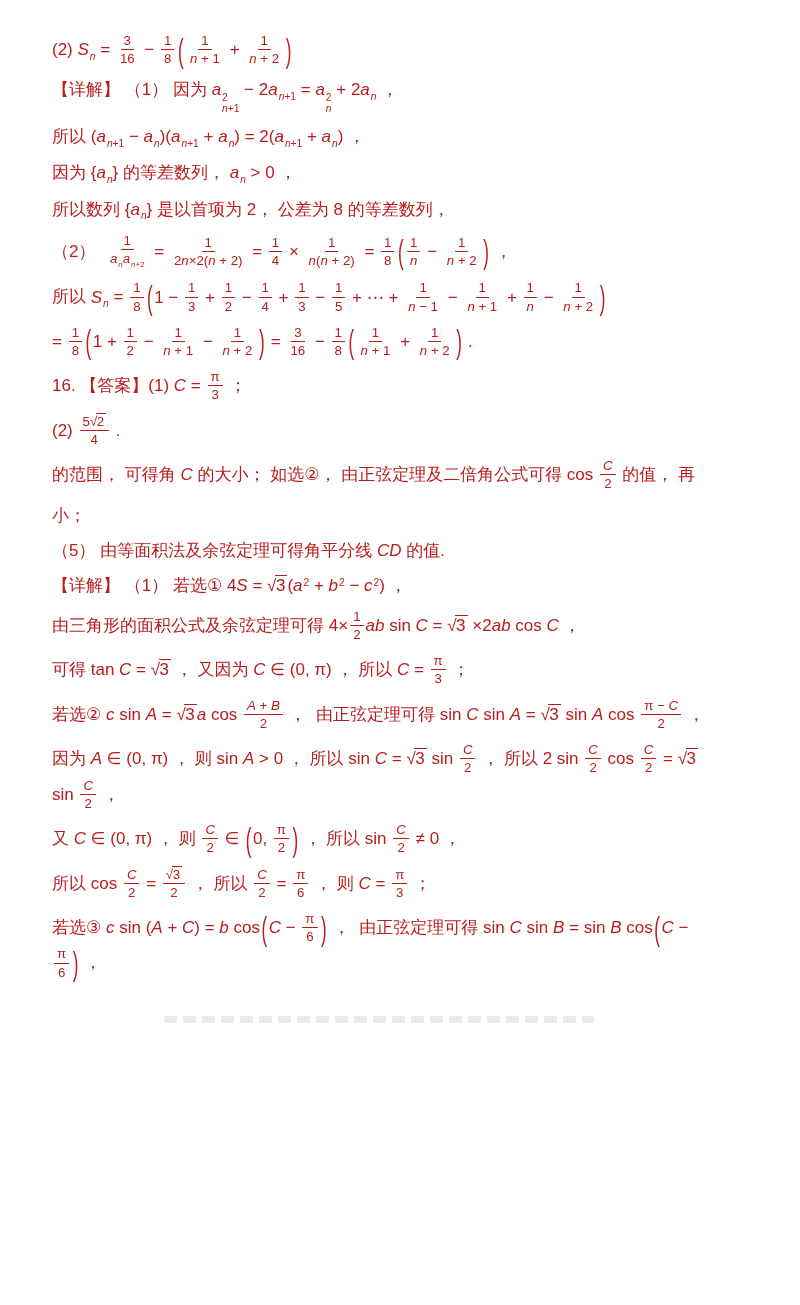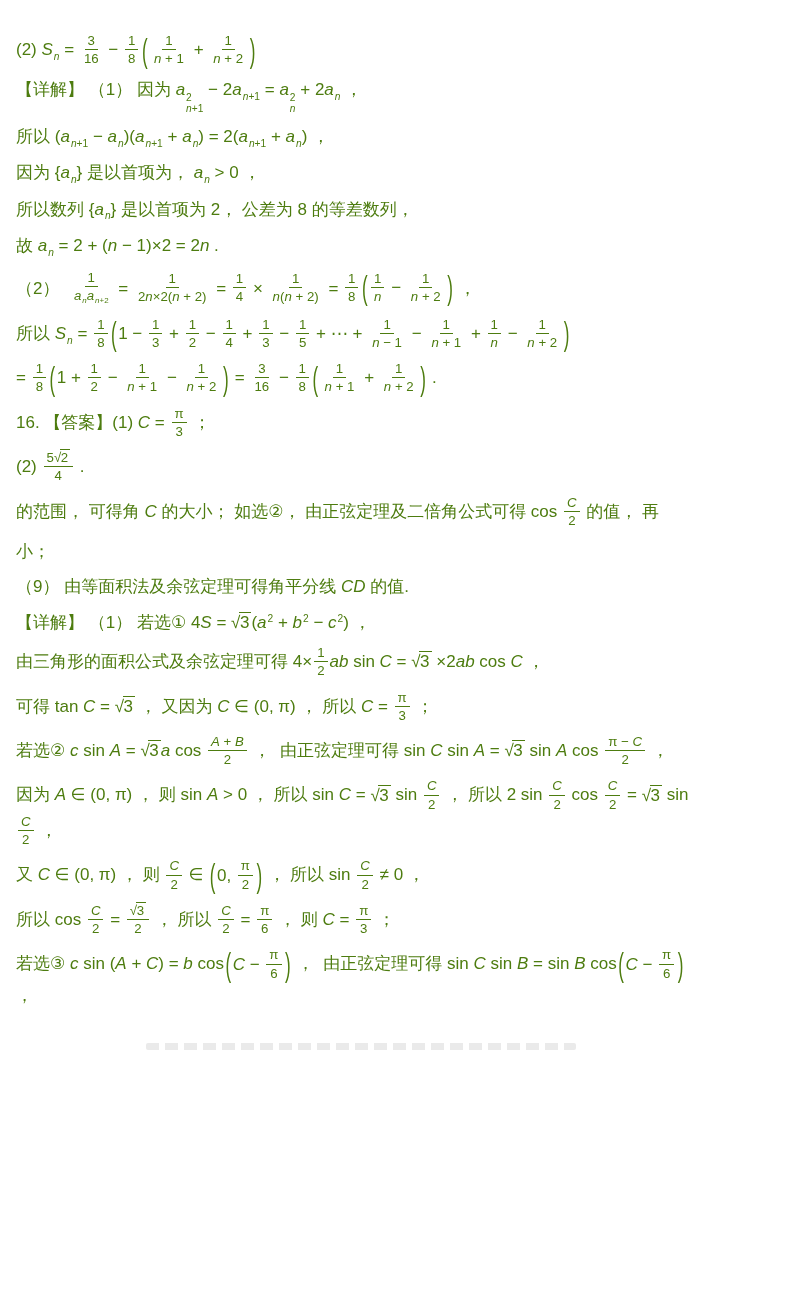--- a/index.html
+++ b/index.html
@@ -1,20 +1,20 @@
 <!DOCTYPE html>
 <html><head>
 <meta charset="utf-8">
 <style>
   html,body{margin:0;padding:0;background:#ffffff;}
   .doc{
     width:736px;height:1305px;box-sizing:border-box;overflow:hidden;
-    padding:24px 30px 10px 16px;
+    padding:24px 30px 10px 52px;
     font-family:"Liberation Sans","DejaVu Sans",sans-serif;
-    font-size:17px;color:#4d7c0f;background:#ffffff;
+    font-size:17px;color:#b91c1c;background:#ffffff;
   }
   .line{margin:9px 0;line-height:1.55;}
   .line span{white-space:pre-wrap;}
   .rm{font-style:normal;}
   .mv{font-style:italic;}
   .frac{
     display:inline-flex;flex-direction:column;align-items:center;
     vertical-align:middle;font-size:0.78em;line-height:1.3;margin:0 2px;
     transform:translateY(-1px);
   }
@@ -39,31 +39,30 @@
   }
 </style>
 </head>
 <body>
 
 <div class="doc">
   <div id="solution-body">
       <div class="line"><span class="rm">(2) </span><span><span class="mv">S</span><span class="sub"><span class="mv">n</span></span></span><span><span> = </span></span><span class="frac"><span class="num"><span>3</span></span><span class="den"><span>16</span></span></span><span><span> − </span></span><span class="frac"><span class="num"><span>1</span></span><span class="den"><span>8</span></span></span><span class="grp"><span class="bp">(</span><span class="pin"><span class="frac"><span class="num"><span>1</span></span><span class="den"><span class="mv">n</span><span> + 1</span></span></span><span><span> + </span></span><span class="frac"><span class="num"><span>1</span></span><span class="den"><span class="mv">n</span><span> + 2</span></span></span></span><span class="bp">)</span></span></div>
       <div class="line"><span class="rm">【详解】 （1） 因为 </span><span><span class="mv">a</span><span class="stk"><span><span>2</span></span><span><span class="mv">n</span><span>+1</span></span></span></span><span><span> − 2</span></span><span><span class="mv">a</span><span class="sub"><span class="mv">n</span><span>+1</span></span></span><span><span> = </span></span><span><span class="mv">a</span><span class="stk"><span><span>2</span></span><span><span class="mv">n</span></span></span></span><span><span> + 2</span></span><span><span class="mv">a</span><span class="sub"><span class="mv">n</span></span></span><span class="rm"> ，</span></div>
       <div class="line"><span class="rm">所以 </span><span><span>(</span></span><span><span class="mv">a</span><span class="sub"><span class="mv">n</span><span>+1</span></span></span><span><span> − </span></span><span><span class="mv">a</span><span class="sub"><span class="mv">n</span></span></span><span><span>)(</span></span><span><span class="mv">a</span><span class="sub"><span class="mv">n</span><span>+1</span></span></span><span><span> + </span></span><span><span class="mv">a</span><span class="sub"><span class="mv">n</span></span></span><span><span>) = 2(</span></span><span><span class="mv">a</span><span class="sub"><span class="mv">n</span><span>+1</span></span></span><span><span> + </span></span><span><span class="mv">a</span><span class="sub"><span class="mv">n</span></span></span><span><span>)</span></span><span class="rm"> ，</span></div>
-      <div class="line"><span class="rm">因为 </span><span><span>{</span></span><span><span class="mv">a</span><span class="sub"><span class="mv">n</span></span></span><span><span>}</span></span><span class="rm"> 是以首项为， </span><span><span class="mv">a</span><span class="sub"><span class="mv">n</span></span></span><span><span> &gt; 0</span></span><span class="rm"> ，</span></div>
+      <div class="line"><span class="rm">因为 </span><span><span>{</span></span><span><span class="mv">a</span><span class="sub"><span class="mv">n</span></span></span><span><span>}</span></span><span class="rm"> 的等差数列， </span><span><span class="mv">a</span><span class="sub"><span class="mv">n</span></span></span><span><span> &gt; 0</span></span><span class="rm"> ，</span></div>
       <div class="line"><span class="rm">所以数列 </span><span><span>{</span></span><span><span class="mv">a</span><span class="sub"><span class="mv">n</span></span></span><span><span>}</span></span><span class="rm"> 是以首项为 2， 公差为 8 的等差数列，</span></div>
-      <div class="line"><span class="rm">故 </span><span><span class="mv">a</span><span class="sub"><span class="mv">n</span></span></span><span><span> = 2 + (</span><span class="mv">n</span><span> − 1)×2 = 2</span><span class="mv">n</span></span><span class="rm"> .</span></div>
       <div class="line"><span class="rm">（2）  </span><span class="frac"><span class="num"><span>1</span></span><span class="den"><span><span class="mv">a</span><span class="sub"><span class="mv">n</span></span></span><span><span class="mv">a</span><span class="sub"><span class="mv">n</span><span>+2</span></span></span></span></span><span><span> = </span></span><span class="frac"><span class="num"><span>1</span></span><span class="den"><span>2</span><span class="mv">n</span><span>×2(</span><span class="mv">n</span><span> + 2)</span></span></span><span><span> = </span></span><span class="frac"><span class="num"><span>1</span></span><span class="den"><span>4</span></span></span><span><span> × </span></span><span class="frac"><span class="num"><span>1</span></span><span class="den"><span class="mv">n</span><span>(</span><span class="mv">n</span><span> + 2)</span></span></span><span><span> = </span></span><span class="frac"><span class="num"><span>1</span></span><span class="den"><span>8</span></span></span><span class="grp"><span class="bp">(</span><span class="pin"><span class="frac"><span class="num"><span>1</span></span><span class="den"><span class="mv">n</span></span></span><span><span> − </span></span><span class="frac"><span class="num"><span>1</span></span><span class="den"><span class="mv">n</span><span> + 2</span></span></span></span><span class="bp">)</span></span><span class="rm"> ，</span></div>
       <div class="line"><span class="rm">所以 </span><span><span class="mv">S</span><span class="sub"><span class="mv">n</span></span></span><span><span> = </span></span><span class="frac"><span class="num"><span>1</span></span><span class="den"><span>8</span></span></span><span class="grp"><span class="bp">(</span><span class="pin"><span><span>1 − </span></span><span class="frac"><span class="num"><span>1</span></span><span class="den"><span>3</span></span></span><span><span> + </span></span><span class="frac"><span class="num"><span>1</span></span><span class="den"><span>2</span></span></span><span><span> − </span></span><span class="frac"><span class="num"><span>1</span></span><span class="den"><span>4</span></span></span><span><span> + </span></span><span class="frac"><span class="num"><span>1</span></span><span class="den"><span>3</span></span></span><span><span> − </span></span><span class="frac"><span class="num"><span>1</span></span><span class="den"><span>5</span></span></span><span><span> + ⋯ + </span></span><span class="frac"><span class="num"><span>1</span></span><span class="den"><span class="mv">n</span><span> − 1</span></span></span><span><span> − </span></span><span class="frac"><span class="num"><span>1</span></span><span class="den"><span class="mv">n</span><span> + 1</span></span></span><span><span> + </span></span><span class="frac"><span class="num"><span>1</span></span><span class="den"><span class="mv">n</span></span></span><span><span> − </span></span><span class="frac"><span class="num"><span>1</span></span><span class="den"><span class="mv">n</span><span> + 2</span></span></span></span><span class="bp">)</span></span></div>
       <div class="line"><span><span>= </span></span><span class="frac"><span class="num"><span>1</span></span><span class="den"><span>8</span></span></span><span class="grp"><span class="bp">(</span><span class="pin"><span><span>1 + </span></span><span class="frac"><span class="num"><span>1</span></span><span class="den"><span>2</span></span></span><span><span> − </span></span><span class="frac"><span class="num"><span>1</span></span><span class="den"><span class="mv">n</span><span> + 1</span></span></span><span><span> − </span></span><span class="frac"><span class="num"><span>1</span></span><span class="den"><span class="mv">n</span><span> + 2</span></span></span></span><span class="bp">)</span></span><span><span> = </span></span><span class="frac"><span class="num"><span>3</span></span><span class="den"><span>16</span></span></span><span><span> − </span></span><span class="frac"><span class="num"><span>1</span></span><span class="den"><span>8</span></span></span><span class="grp"><span class="bp">(</span><span class="pin"><span class="frac"><span class="num"><span>1</span></span><span class="den"><span class="mv">n</span><span> + 1</span></span></span><span><span> + </span></span><span class="frac"><span class="num"><span>1</span></span><span class="den"><span class="mv">n</span><span> + 2</span></span></span></span><span class="bp">)</span></span><span class="rm"> .</span></div>
       <div class="line"><span class="rm">16. 【答案】(1) </span><span><span class="mv">C</span><span> = </span></span><span class="frac"><span class="num"><span>π</span></span><span class="den"><span>3</span></span></span><span class="rm"> ；</span></div>
       <div class="line"><span class="rm">(2) </span><span class="frac"><span class="num"><span><span>5</span></span><span class="sqrt"><span class="rad">√</span><span class="radarg"><span>2</span></span></span></span><span class="den"><span>4</span></span></span><span class="rm"> .</span></div>
       <div class="line"><span class="rm">的范围， 可得角 </span><span><span class="mv">C</span></span><span class="rm"> 的大小； 如选②， 由正弦定理及二倍角公式可得 cos </span><span class="frac"><span class="num"><span class="mv">C</span></span><span class="den"><span>2</span></span></span><span class="rm"> 的值， 再</span></div>
       <div class="line"><span class="rm">小；</span></div>
-      <div class="line"><span class="rm">（9） 由等面积法及余弦定理可得角平分线 </span><span><span class="mv">CD</span></span><span class="rm"> 的值.</span></div>
+      <div class="line"><span class="rm">（5） 由等面积法及余弦定理可得角平分线 </span><span><span class="mv">CD</span></span><span class="rm"> 的值.</span></div>
       <div class="line"><span class="rm">【详解】 （1） 若选① </span><span><span>4</span><span class="mv">S</span><span> = </span></span><span class="sqrt"><span class="rad">√</span><span class="radarg"><span>3</span></span></span><span><span>(</span></span><span><span class="mv">a</span><span class="sup"><span>2</span></span></span><span><span> + </span></span><span><span class="mv">b</span><span class="sup"><span>2</span></span></span><span><span> − </span></span><span><span class="mv">c</span><span class="sup"><span>2</span></span></span><span><span>)</span></span><span class="rm"> ，</span></div>
       <div class="line"><span class="rm">由三角形的面积公式及余弦定理可得 </span><span><span>4×</span></span><span class="frac"><span class="num"><span>1</span></span><span class="den"><span>2</span></span></span><span><span class="mv">ab</span></span><span class="rm"> sin </span><span><span class="mv">C</span><span> = </span></span><span class="sqrt"><span class="rad">√</span><span class="radarg"><span>3</span></span></span><span><span> ×2</span><span class="mv">ab</span></span><span class="rm"> cos </span><span><span class="mv">C</span></span><span class="rm"> ，</span></div>
       <div class="line"><span class="rm">可得 tan </span><span><span class="mv">C</span><span> = </span></span><span class="sqrt"><span class="rad">√</span><span class="radarg"><span>3</span></span></span><span class="rm"> ， 又因为 </span><span><span class="mv">C</span><span> ∈ (0, π)</span></span><span class="rm"> ， 所以 </span><span><span class="mv">C</span><span> = </span></span><span class="frac"><span class="num"><span>π</span></span><span class="den"><span>3</span></span></span><span class="rm"> ；</span></div>
       <div class="line"><span class="rm">若选② </span><span><span class="mv">c</span></span><span class="rm"> sin </span><span><span class="mv">A</span><span> = </span></span><span class="sqrt"><span class="rad">√</span><span class="radarg"><span>3</span></span></span><span><span class="mv">a</span></span><span class="rm"> cos </span><span class="frac"><span class="num"><span class="mv">A</span><span> + </span><span class="mv">B</span></span><span class="den"><span>2</span></span></span><span class="rm"> ，  由正弦定理可得 sin </span><span><span class="mv">C</span></span><span class="rm"> sin </span><span><span class="mv">A</span><span> = </span></span><span class="sqrt"><span class="rad">√</span><span class="radarg"><span>3</span></span></span><span class="rm"> sin </span><span><span class="mv">A</span></span><span class="rm"> cos </span><span class="frac"><span class="num"><span>π − </span><span class="mv">C</span></span><span class="den"><span>2</span></span></span><span class="rm"> ，</span></div>
       <div class="line"><span class="rm">因为 </span><span><span class="mv">A</span><span> ∈ (0, π)</span></span><span class="rm"> ， 则 sin </span><span><span class="mv">A</span><span> &gt; 0</span></span><span class="rm"> ， 所以 sin </span><span><span class="mv">C</span><span> = </span></span><span class="sqrt"><span class="rad">√</span><span class="radarg"><span>3</span></span></span><span class="rm"> sin </span><span class="frac"><span class="num"><span class="mv">C</span></span><span class="den"><span>2</span></span></span><span class="rm"> ， 所以 </span><span><span>2</span></span><span class="rm"> sin </span><span class="frac"><span class="num"><span class="mv">C</span></span><span class="den"><span>2</span></span></span><span class="rm"> cos </span><span class="frac"><span class="num"><span class="mv">C</span></span><span class="den"><span>2</span></span></span><span><span> = </span></span><span class="sqrt"><span class="rad">√</span><span class="radarg"><span>3</span></span></span><span class="rm"> sin </span><span class="frac"><span class="num"><span class="mv">C</span></span><span class="den"><span>2</span></span></span><span class="rm"> ，</span></div>
       <div class="line"><span class="rm">又 </span><span><span class="mv">C</span><span> ∈ (0, π)</span></span><span class="rm"> ， 则 </span><span class="frac"><span class="num"><span class="mv">C</span></span><span class="den"><span>2</span></span></span><span><span> ∈ </span></span><span class="grp"><span class="bp">(</span><span class="pin"><span><span>0, </span></span><span class="frac"><span class="num"><span>π</span></span><span class="den"><span>2</span></span></span></span><span class="bp">)</span></span><span class="rm"> ， 所以 sin </span><span class="frac"><span class="num"><span class="mv">C</span></span><span class="den"><span>2</span></span></span><span><span> ≠ 0</span></span><span class="rm"> ，</span></div>
       <div class="line"><span class="rm">所以 cos </span><span class="frac"><span class="num"><span class="mv">C</span></span><span class="den"><span>2</span></span></span><span><span> = </span></span><span class="frac"><span class="num"><span class="sqrt"><span class="rad">√</span><span class="radarg"><span>3</span></span></span></span><span class="den"><span>2</span></span></span><span class="rm"> ， 所以 </span><span class="frac"><span class="num"><span class="mv">C</span></span><span class="den"><span>2</span></span></span><span><span> = </span></span><span class="frac"><span class="num"><span>π</span></span><span class="den"><span>6</span></span></span><span class="rm"> ， 则 </span><span><span class="mv">C</span><span> = </span></span><span class="frac"><span class="num"><span>π</span></span><span class="den"><span>3</span></span></span><span class="rm"> ；</span></div>
       <div class="line"><span class="rm">若选③ </span><span><span class="mv">c</span></span><span class="rm"> sin (</span><span><span class="mv">A</span><span> + </span><span class="mv">C</span></span><span class="rm">) = </span><span><span class="mv">b</span></span><span class="rm"> cos</span><span class="grp"><span class="bp">(</span><span class="pin"><span><span class="mv">C</span><span> − </span></span><span class="frac"><span class="num"><span>π</span></span><span class="den"><span>6</span></span></span></span><span class="bp">)</span></span><span class="rm"> ，  由正弦定理可得 sin </span><span><span class="mv">C</span></span><span class="rm"> sin </span><span><span class="mv">B</span><span> = </span></span><span class="rm">sin </span><span><span class="mv">B</span></span><span class="rm"> cos</span><span class="grp"><span class="bp">(</span><span class="pin"><span><span class="mv">C</span><span> − </span></span><span class="frac"><span class="num"><span>π</span></span><span class="den"><span>6</span></span></span></span><span class="bp">)</span></span><span class="rm"> ，</span></div>
     </div>
   <div class="wm"></div>

